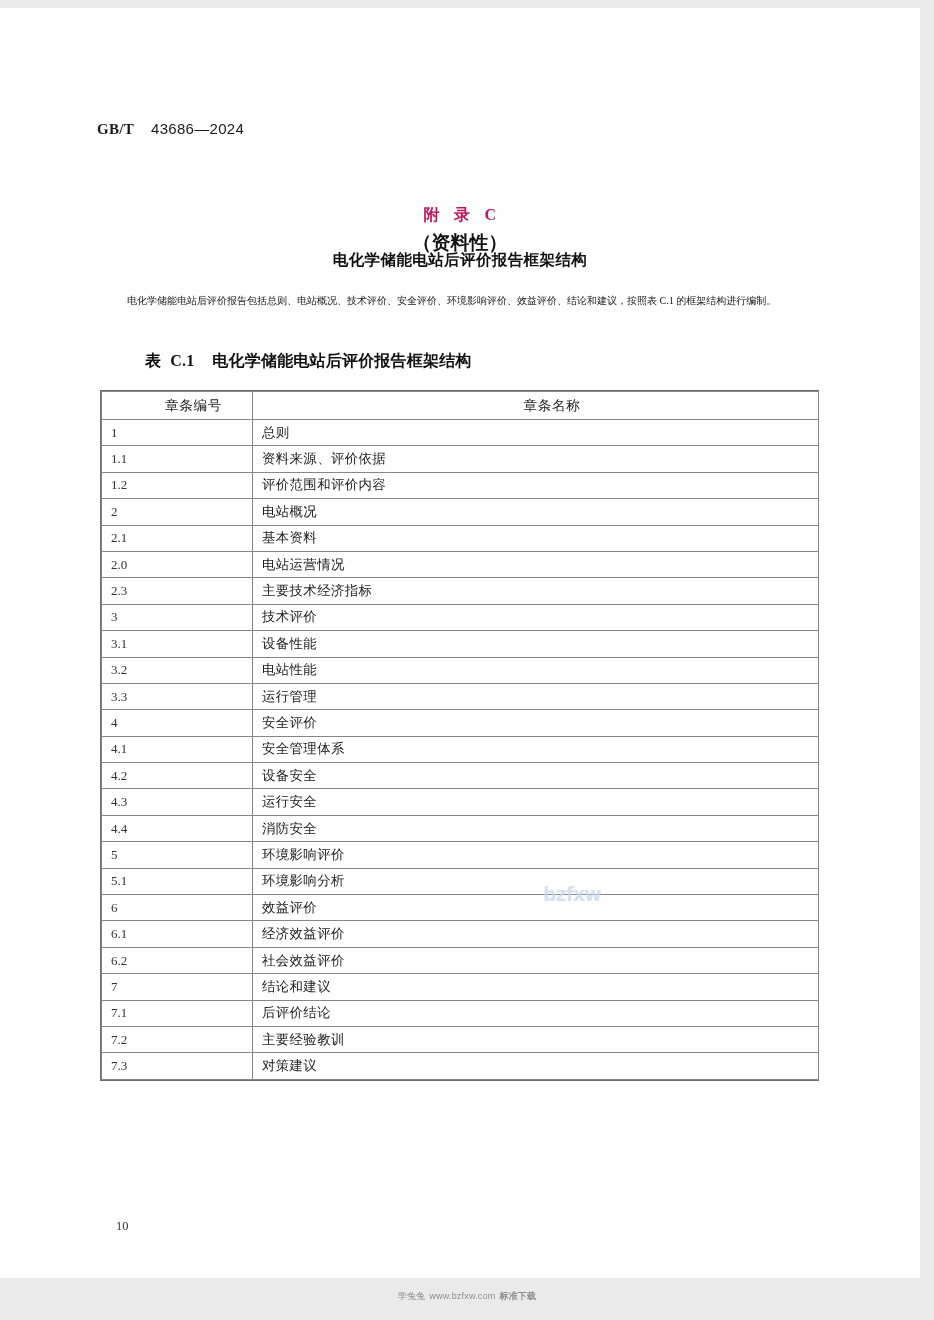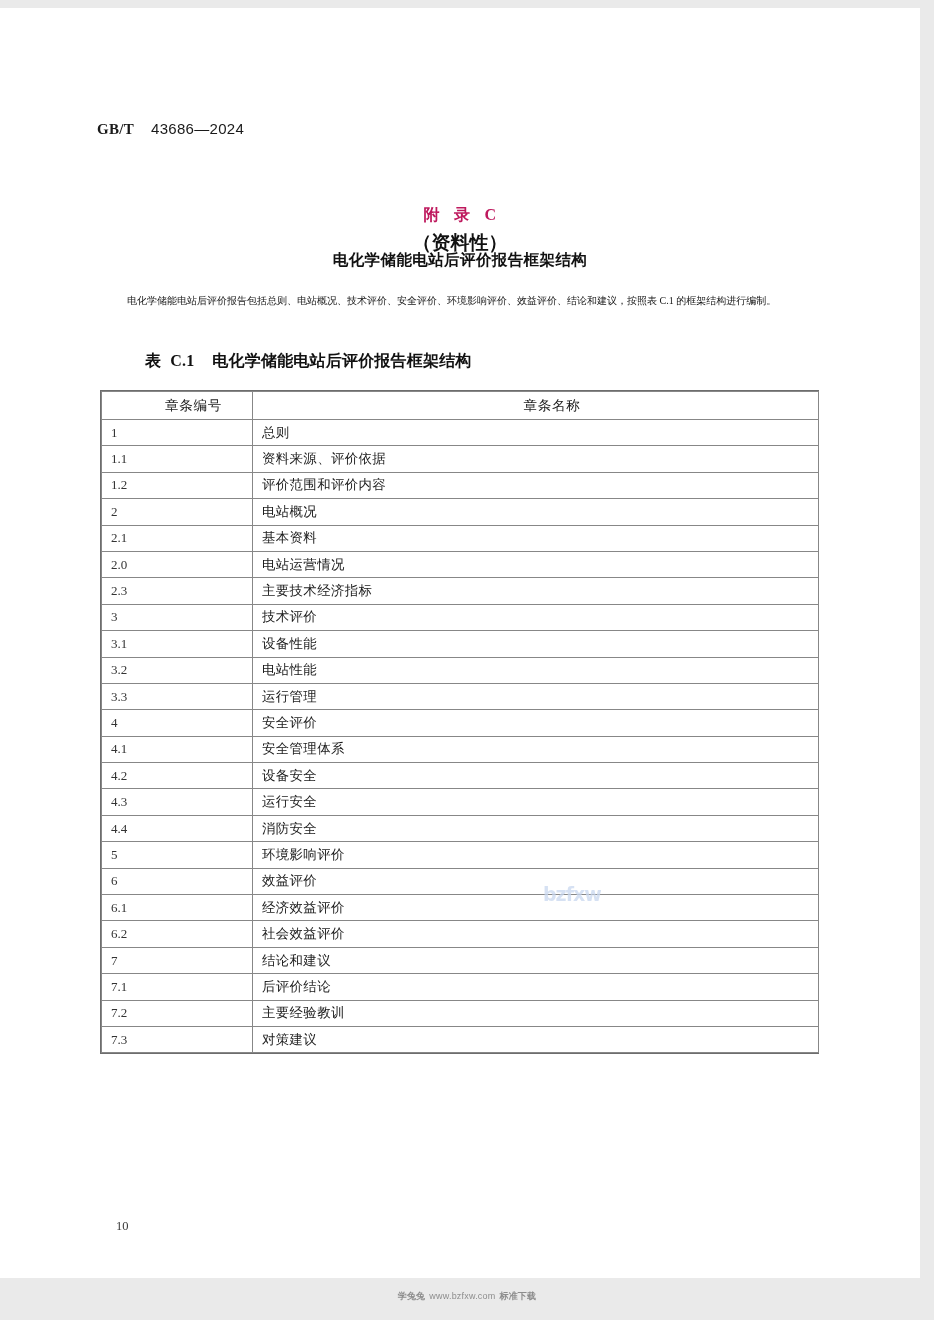--- a/index.html
+++ b/index.html
@@ -209,21 +209,21 @@
     left: 0;
     top: 1290px;
     width: 934px;
     text-align: center;
     font-size: 9px;
     color: #8d8d8d;
     letter-spacing: 0.2px;
     white-space: nowrap;
     user-select: none;
   }
-  .site-watermark .wm-brand { font-weight: bold; text-align: center; }
+  .site-watermark .wm-brand { font-weight: normal; text-align: center; }
   .site-watermark .wm-url {
     font-family: "Liberation Sans", "DejaVu Sans", sans-serif;
     margin: 0 4px;
   }
   .site-watermark .wm-tail { font-weight: bold; }
 </style>
 </head>
 <body>
 
 <div class="page">
@@ -322,20 +322,24 @@
             </tr>
             <tr>
               <td class="num">4.4</td>
               <td class="name">消防安全</td>
             </tr>
             <tr>
               <td class="num">5</td>
               <td class="name">环境影响评价</td>
             </tr>
             <tr>
+              <td class="num">5.1</td>
+              <td class="name">环境影响分析</td>
+            </tr>
+            <tr>
               <td class="num">6</td>
               <td class="name">效益评价</td>
             </tr>
             <tr>
               <td class="num">6.1</td>
               <td class="name">经济效益评价</td>
             </tr>
             <tr>
               <td class="num">6.2</td>
               <td class="name">社会效益评价</td>

